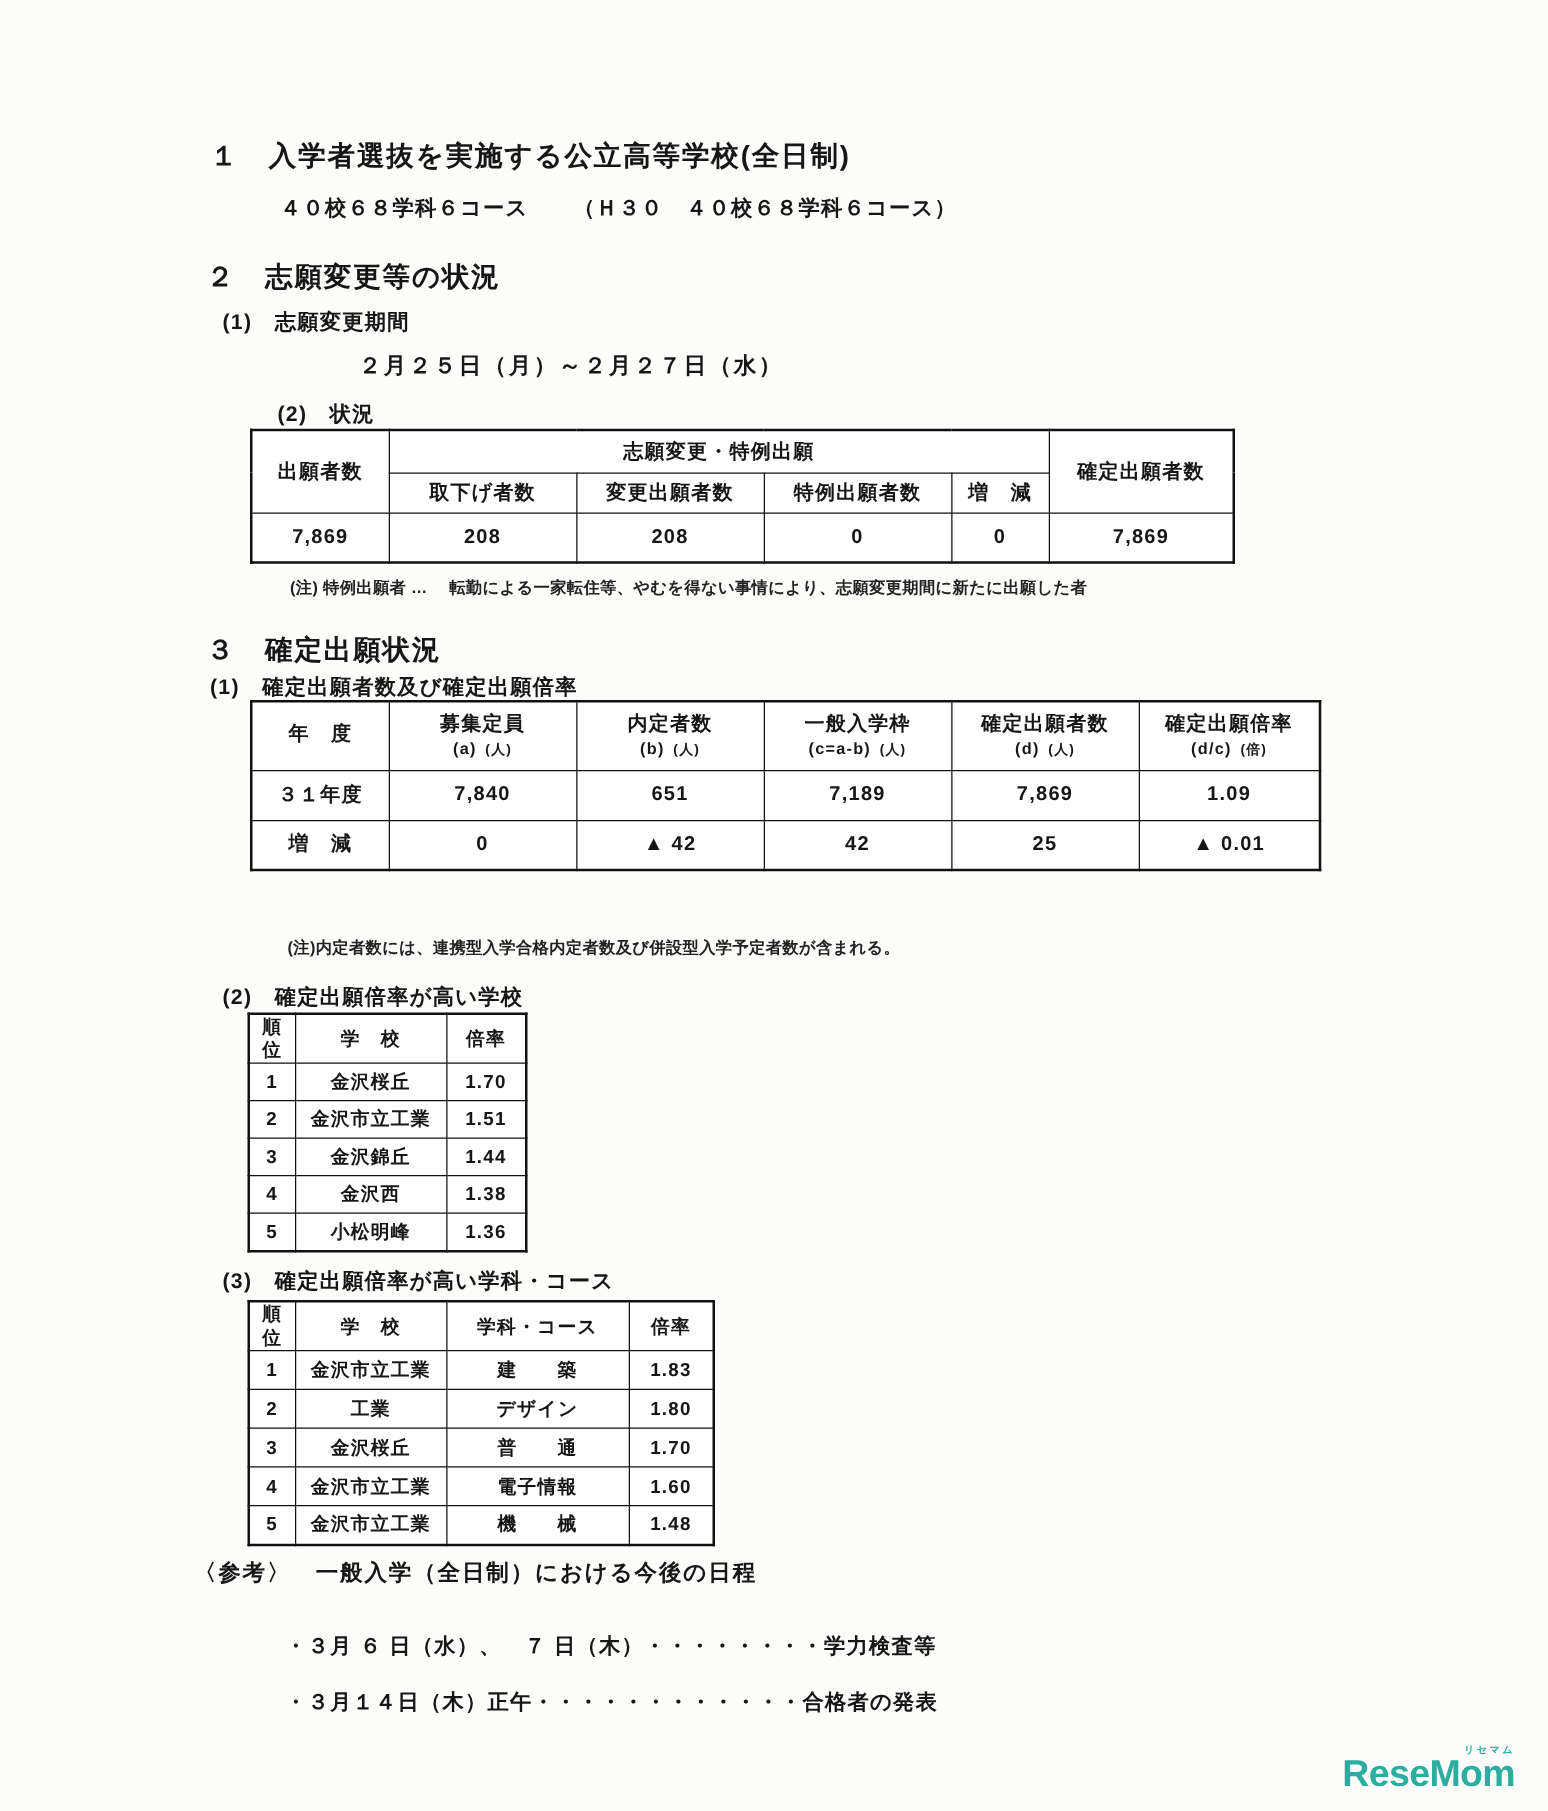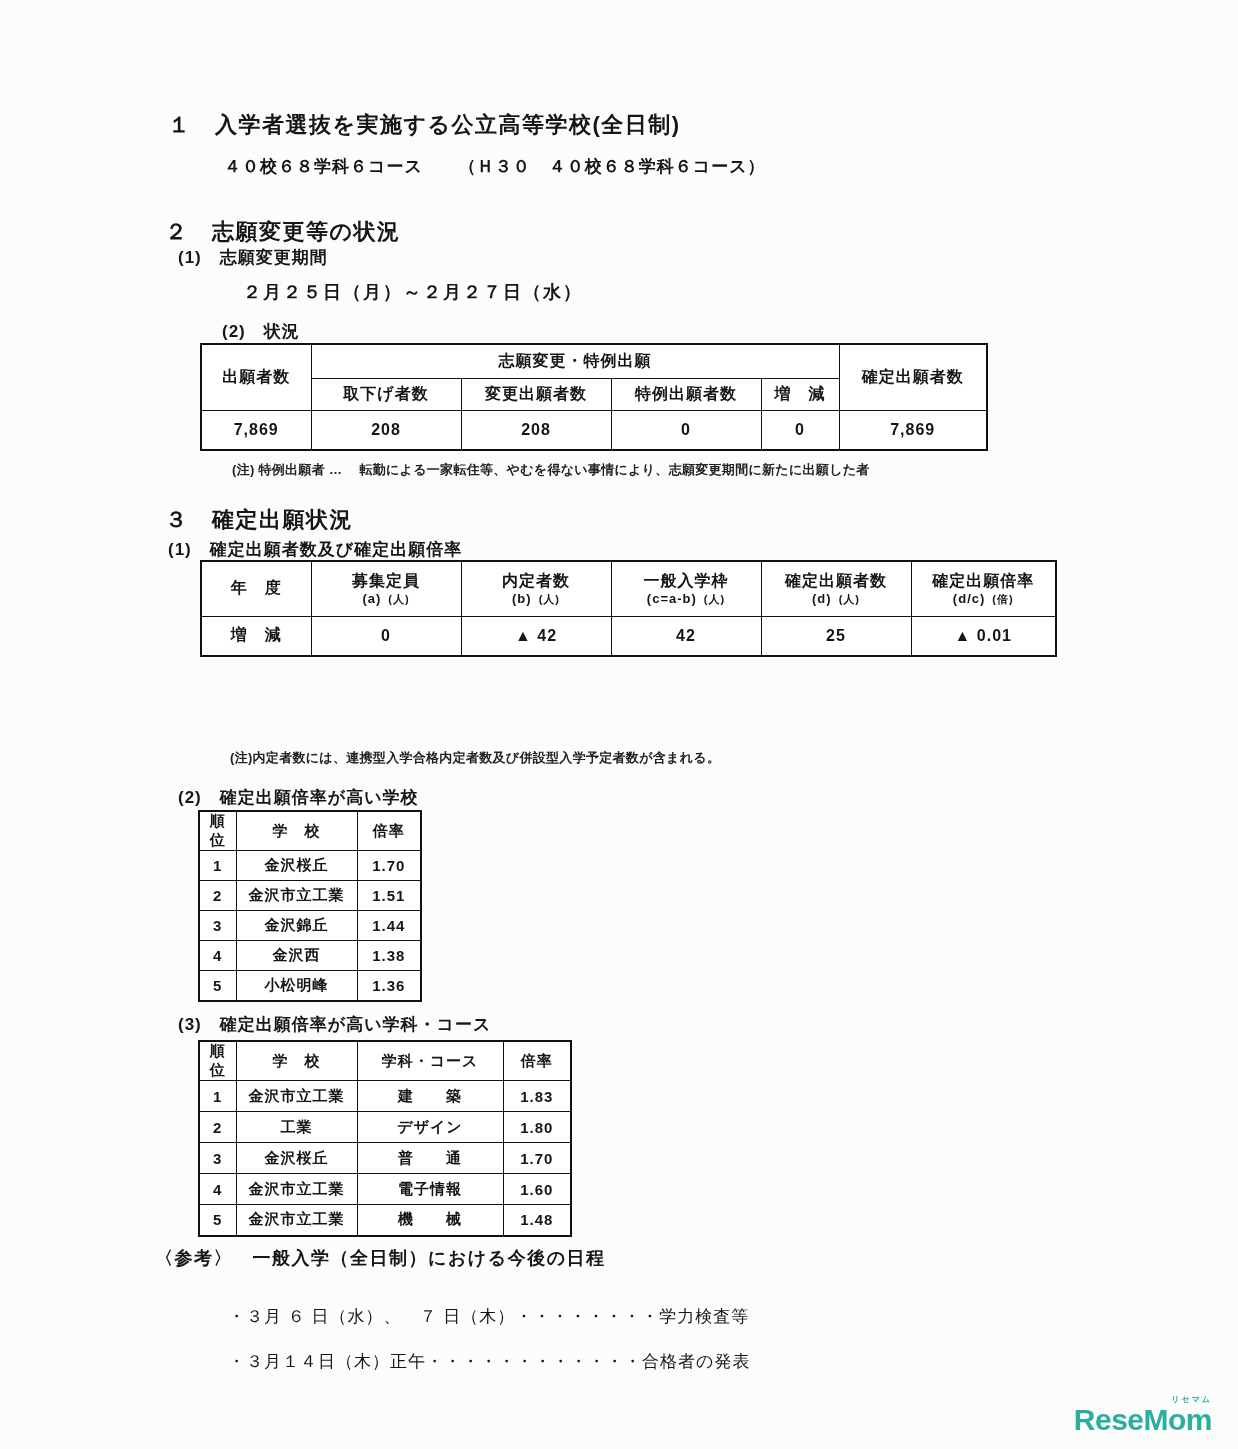--- a/index.html
+++ b/index.html
@@ -8,21 +8,21 @@
     background: #fcfcfa;
     position: relative;
     font-family: "Liberation Sans", "DejaVu Sans", sans-serif;
     color: #161616;
     overflow: hidden;
   }
   .abs { position: absolute; }
 
   .h1 { font-size: 22px; font-weight: 700; letter-spacing: 1.5px; }
   .sub { font-size: 17px; font-weight: 700; letter-spacing: 1px; }
-  .val { font-size: 18px; font-weight: 700; letter-spacing: 2px; }
+  .val { font-size: 18px; font-weight: 700; letter-spacing: 2px; margin-left: 44px; }
   .note { font-size: 13px; font-weight: 600; letter-spacing: 0.3px; color: #222; }
 
   table.doc-table {
     border-collapse: collapse;
     table-layout: fixed;
     background: #fff;
     border: 2px solid #111;
   }
   .doc-table td, .doc-table th {
     border: 1.5px solid #111;
@@ -34,33 +34,33 @@
     letter-spacing: 1px;
     overflow: hidden;
   }
   .t3 td, .t3 th, .t4 td, .t4 th { font-size: 15px; }
 
   .hname { font-size: 16px; font-weight: 700; line-height: 1.3; }
   .hcode { font-size: 13px; font-weight: 700; line-height: 1.2; }
   .hcode .unit { font-size: 11px; margin-left: 7px; }
 
   .ref-h { font-size: 18px; font-weight: 700; letter-spacing: 1.5px; }
-  .ref-line { font-size: 17px; font-weight: 400; letter-spacing: 1px; }
+  .ref-line { font-size: 17px; font-weight: 700; letter-spacing: 1px; }
 
   .logo { right: 26px; bottom: 14px; text-align: right; color: #2BAE9F; }
   .logo-ruby { font-size: 8px; font-weight: 700; letter-spacing: 2px; line-height: 1; margin-bottom: 1px; text-align: right; }
   .logo-text { font-size: 30px; font-weight: 800; letter-spacing: -0.5px; line-height: 1; font-family: "Liberation Sans", sans-serif; }
 </style>
 </head>
 <body>
 
 <div class="abs h1" style="left:168px; top:110px;">１　入学者選抜を実施する公立高等学校(全日制)</div>
 <div class="abs sub" style="left:224px; top:155px;">４０校６８学科６コース　　（Ｈ３０　４０校６８学科６コース）</div>
 
-<div class="abs h1" style="left:165px; top:217px;">２　志願変更等の状況</div>
+<div class="abs h1" style="left:165px; top:207px;">２　志願変更等の状況</div>
 <div class="abs sub" style="left:178px; top:246px;">(1)　志願変更期間</div>
 <div class="abs val" style="left:243px; top:280px;">２月２５日（月）～２月２７日（水）</div>
 <div class="abs sub" style="left:178px; top:320px;margin-left:44px;">(2)　状況</div>
 
 <table class="abs doc-table t1" style="left:200px; top:343px; width:786px;">
   <colgroup>
     <col style="width:110px">
       <col style="width:150px">
       <col style="width:150px">
       <col style="width:150px">
@@ -123,20 +123,28 @@
       <th>
         <div class="hname">確定出願者数</div>
         <div class="hcode"><span>(d)</span><span class="unit">(人)</span></div>
       </th>
       <th>
         <div class="hname">確定出願倍率</div>
         <div class="hcode"><span>(d/c)</span><span class="unit">(倍)</span></div>
       </th>
     </tr>
     <tr style="height:40px">
+      <td>３１年度</td>
+      <td>7,840</td>
+      <td>651</td>
+      <td>7,189</td>
+      <td>7,869</td>
+      <td>1.09</td>
+    </tr>
+    <tr style="height:40px">
       <td>増　減</td>
       <td>0</td>
       <td>▲ 42</td>
       <td>42</td>
       <td>25</td>
       <td>▲ 0.01</td>
     </tr>
   </tbody>
 </table>
 <div class="abs note" style="left:230px; top:749px;">(注)内定者数には、連携型入学合格内定者数及び併設型入学予定者数が含まれる。</div>

